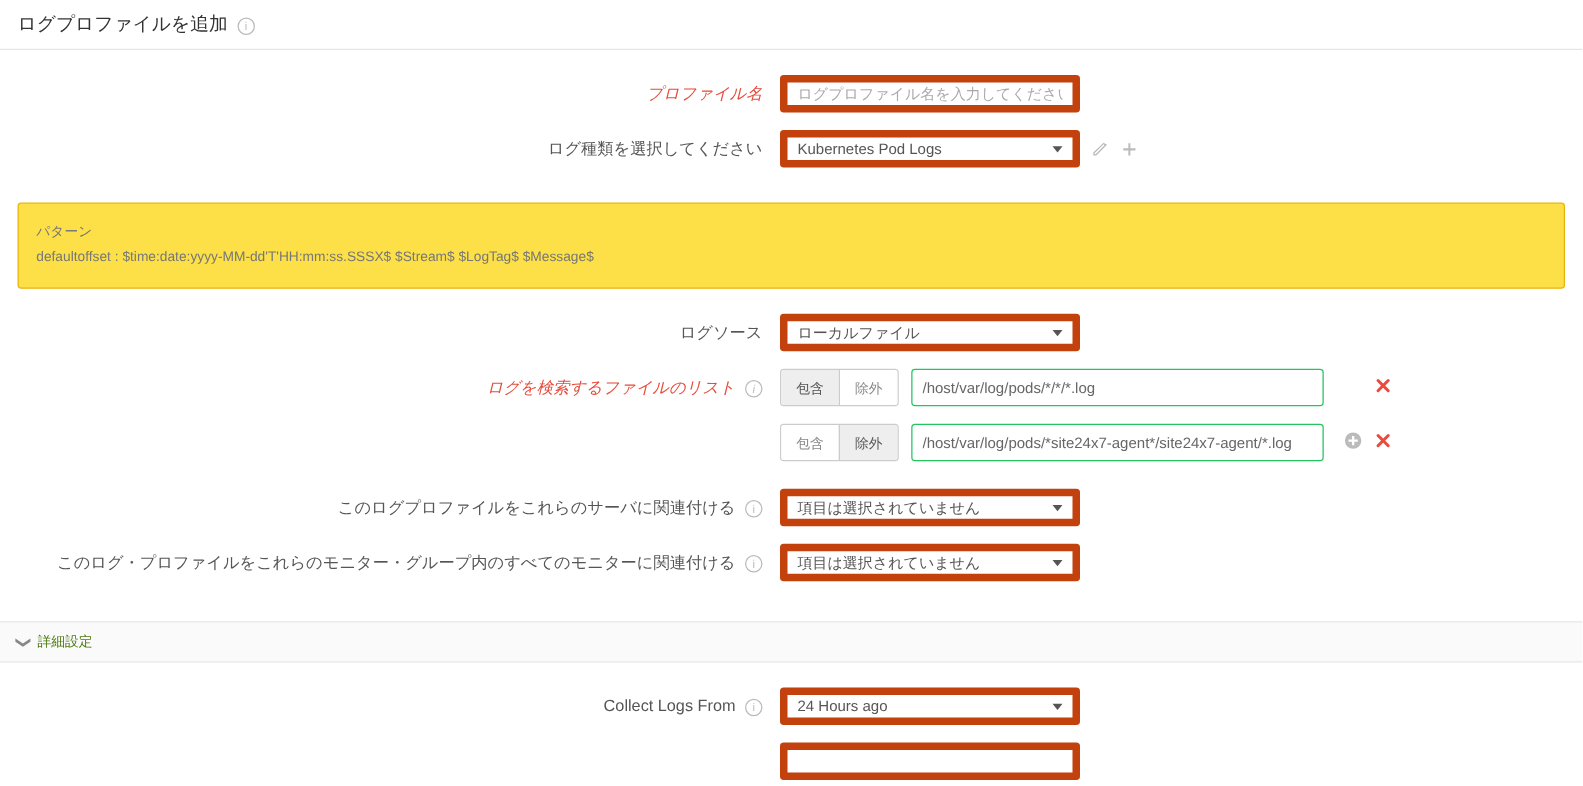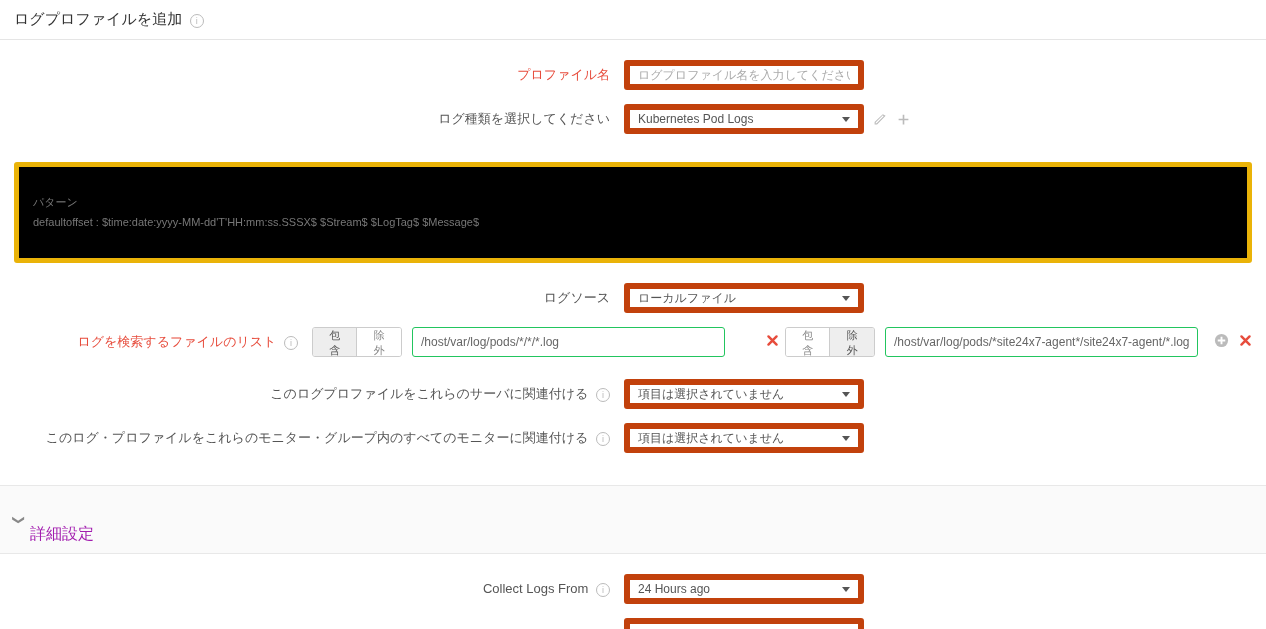--- a/index.html
+++ b/index.html
@@ -3,42 +3,42 @@
   <meta charset="utf-8">
   <style>
     * { box-sizing: border-box; margin: 0; padding: 0; }
     body { font-family: Arial, "Hiragino Sans", "Meiryo", sans-serif; font-size: 13px; color: #333; background: #fff; }
     .page-header { padding: 10px 14px; border-bottom: 1px solid #e5e5e5; }
     .page-title { font-size: 15px; font-weight: 500; color: #333; display: inline-block; font-family: Liberation Mono, monospace; }
     .info-icon { display: inline-block; width: 14px; height: 14px; border: 1px solid #bbb; border-radius: 50%; font-size: 9px; line-height: 12px; text-align: center; color: #bbb; margin-left: 4px; vertical-align: middle; }
     .form-area { padding: 20px 14px 10px; }
     .form-row { display: flex; align-items: center; margin-bottom: 14px; }
     .form-row .label-col { width: 610px; text-align: right; padding-right: 14px; font-size: 13px; color: #555; }
-    .form-row .label-col.required { color: #e74c3c; }
+    .form-row .label-col.required { color: #e74c3c; font-style: italic; }
     .form-row .input-col { flex: 1; display: flex; align-items: center; gap: 6px; }
     input[type=text].text-input, .select-box { width: 240px; height: 30px; padding: 0 8px; border: 6px solid #c2410c; border-radius: 3px; font-size: 12px; color: #555; background: #fff; }
     input[type=text].text-input::placeholder { color: #aaa; }
     .select-box { display: flex; align-items: center; justify-content: space-between; cursor: pointer; position: relative; }
     .select-box .caret { border-left: 4px solid transparent; border-right: 4px solid transparent; border-top: 5px solid #555; }
     .icon-btn { width: 18px; height: 18px; display: inline-flex; align-items: center; justify-content: center; cursor: pointer; color: #999; }
     .pencil-icon svg, .plus-icon-sm svg { width: 13px; height: 13px; fill: #bbb; }
-    .pattern-box { margin: 4px 14px 20px; border: 5px solid #eab308; background: #000000; border-radius: 3px; padding: 27px 14px; font-size: 11px; color: #777; line-height: 1.6; }
+    .pattern-box { margin: 4px 14px 20px; border: 1px solid #eab308; background: #fde047; border-radius: 3px; padding: 15px 14px; font-size: 11px; color: #777; line-height: 1.6; }
     .pattern-box .pat-title { font-size: 11px; margin-bottom: 2px; }
     .toggle-pair { display: inline-flex; border: 1px solid #ccc; border-radius: 3px; overflow: hidden; height: 30px; }
     .toggle-pair button { border: none; padding: 0 12px; font-size: 11px; background: #fff; color: #888; cursor: pointer; }
     .toggle-pair button.active { background: #eee; color: #555; }
     .toggle-pair button + button { border-left: 1px solid #ccc; }
     .path-input { width: 330px; height: 30px; padding: 0 8px; border: 1px solid #22c55e; border-radius: 3px; font-size: 12px; color: #666; }
     .row-icons { display: flex; align-items: center; gap: 10px; margin-left: 6px; }
     .close-icon { color: #e74c3c; font-weight: bold; font-size: 14px; cursor: pointer; }
     .add-icon { color: #999; font-size: 15px; cursor: pointer; }
     .file-row { display: flex; align-items: center; gap: 10px; margin-bottom: 8px; }
     .section-header { margin: 8px 0 0; padding: 8px 14px; border-top: 1px solid #e8e8e8; border-bottom: 1px solid #e8e8e8; background: #fafafa; display: flex; align-items: center; cursor: pointer; }
     .section-header .chevron { color: #888; margin-right: 6px; font-size: 12px; }
-    .section-header .sect-title { font-size: 16px; color: #a21caf; margin-top: 30px; }
+    .section-header .sect-title { font-size: 11px; color: #4d7c0f; }
     .section-body { padding: 20px 14px 10px; }
   </style>
 </head>
 <body>
 
 <div class="page-header">
   <span class="page-title">ログプロファイルを追加</span>
   <span class="info-icon">i</span>
 </div>
 
@@ -87,21 +87,21 @@
         <span class="caret"></span>
       </div>
     </div>
   </div>
 
   <div class="form-row" style="align-items:flex-start;">
     <div class="label-col required" style="padding-top:6px;">
       <span>ログを検索するファイルのリスト</span>
       <span class="info-icon">i</span>
     </div>
-    <div class="input-col" style="flex-direction:row; align-items:flex-start;">
+    <div class="input-col" style="flex-direction:column; align-items:flex-start;">
       <div class="file-row">
         <div class="toggle-pair">
           <button class="active">包含</button>
           <button>除外</button>
         </div>
         <input type="text" class="path-input" value="/host/var/log/pods/*/*/*.log" style="">
         <div class="row-icons">
           <span style="width:15px;"></span>
           <span class="close-icon"><svg width="13" height="13" viewBox="0 0 16 16">
                 <path d="M3 3l10 10M13 3L3 13" stroke="#e74c3c" stroke-width="3" stroke-linecap="round"></path>

